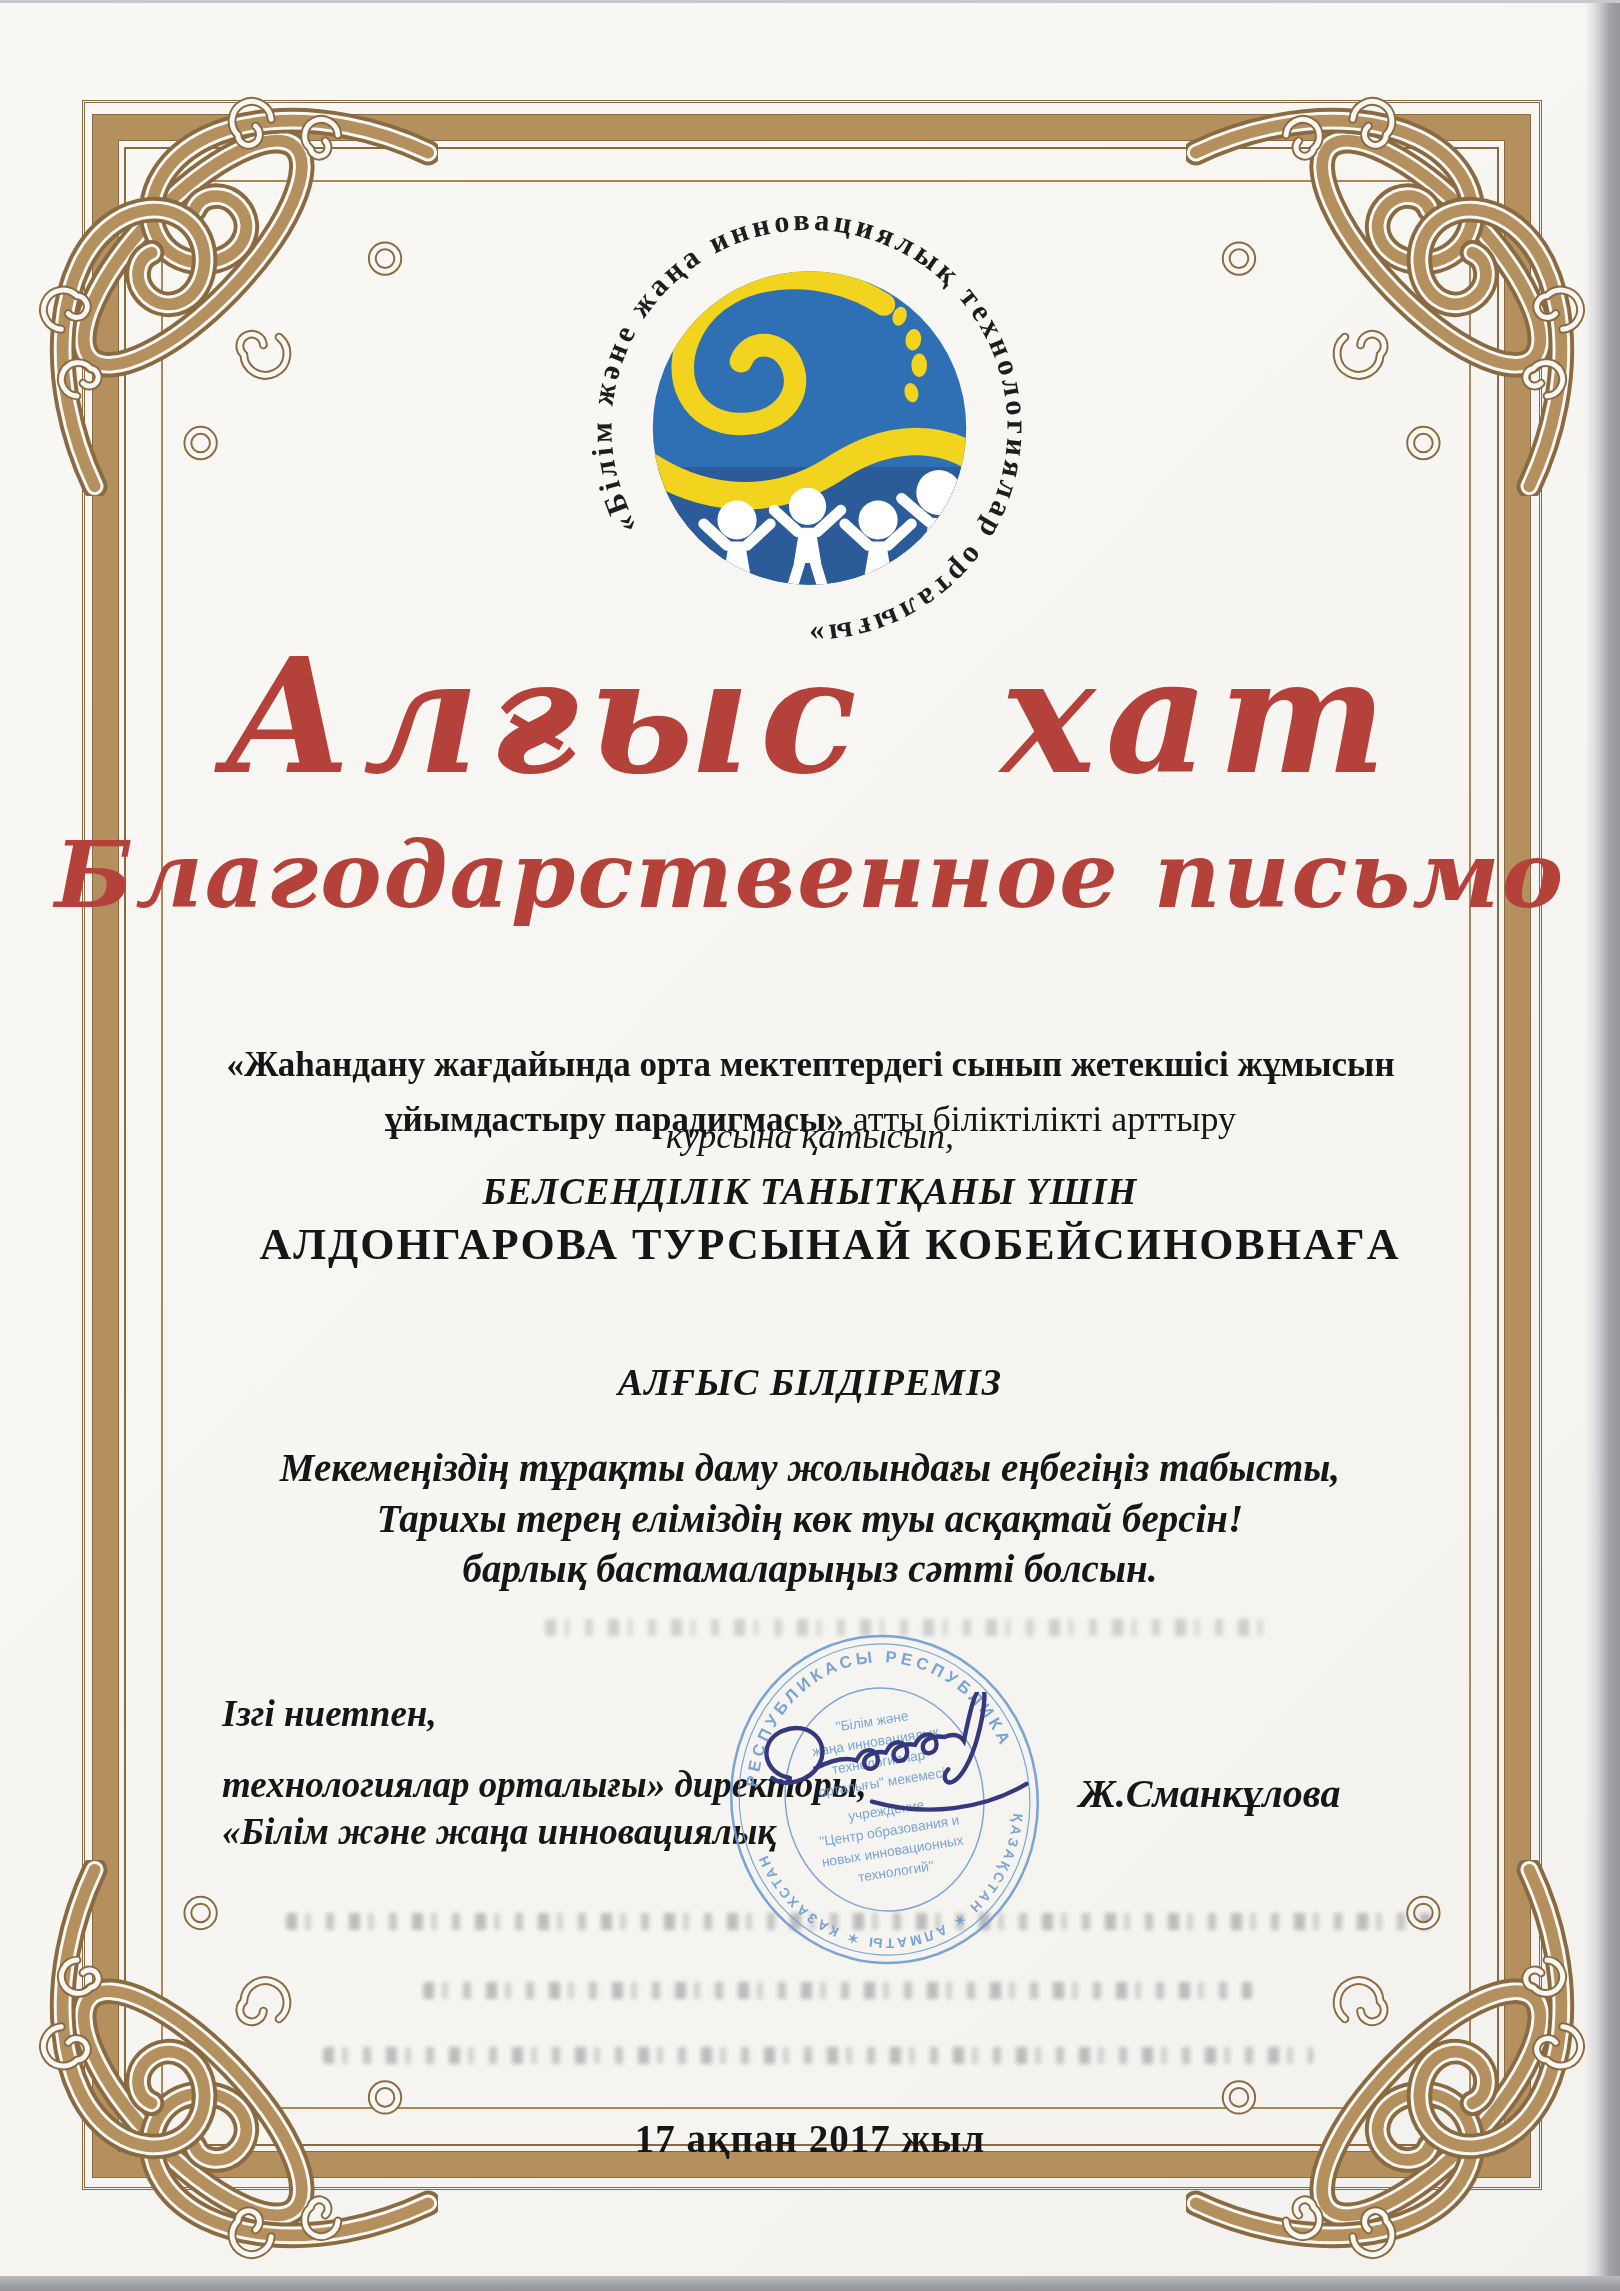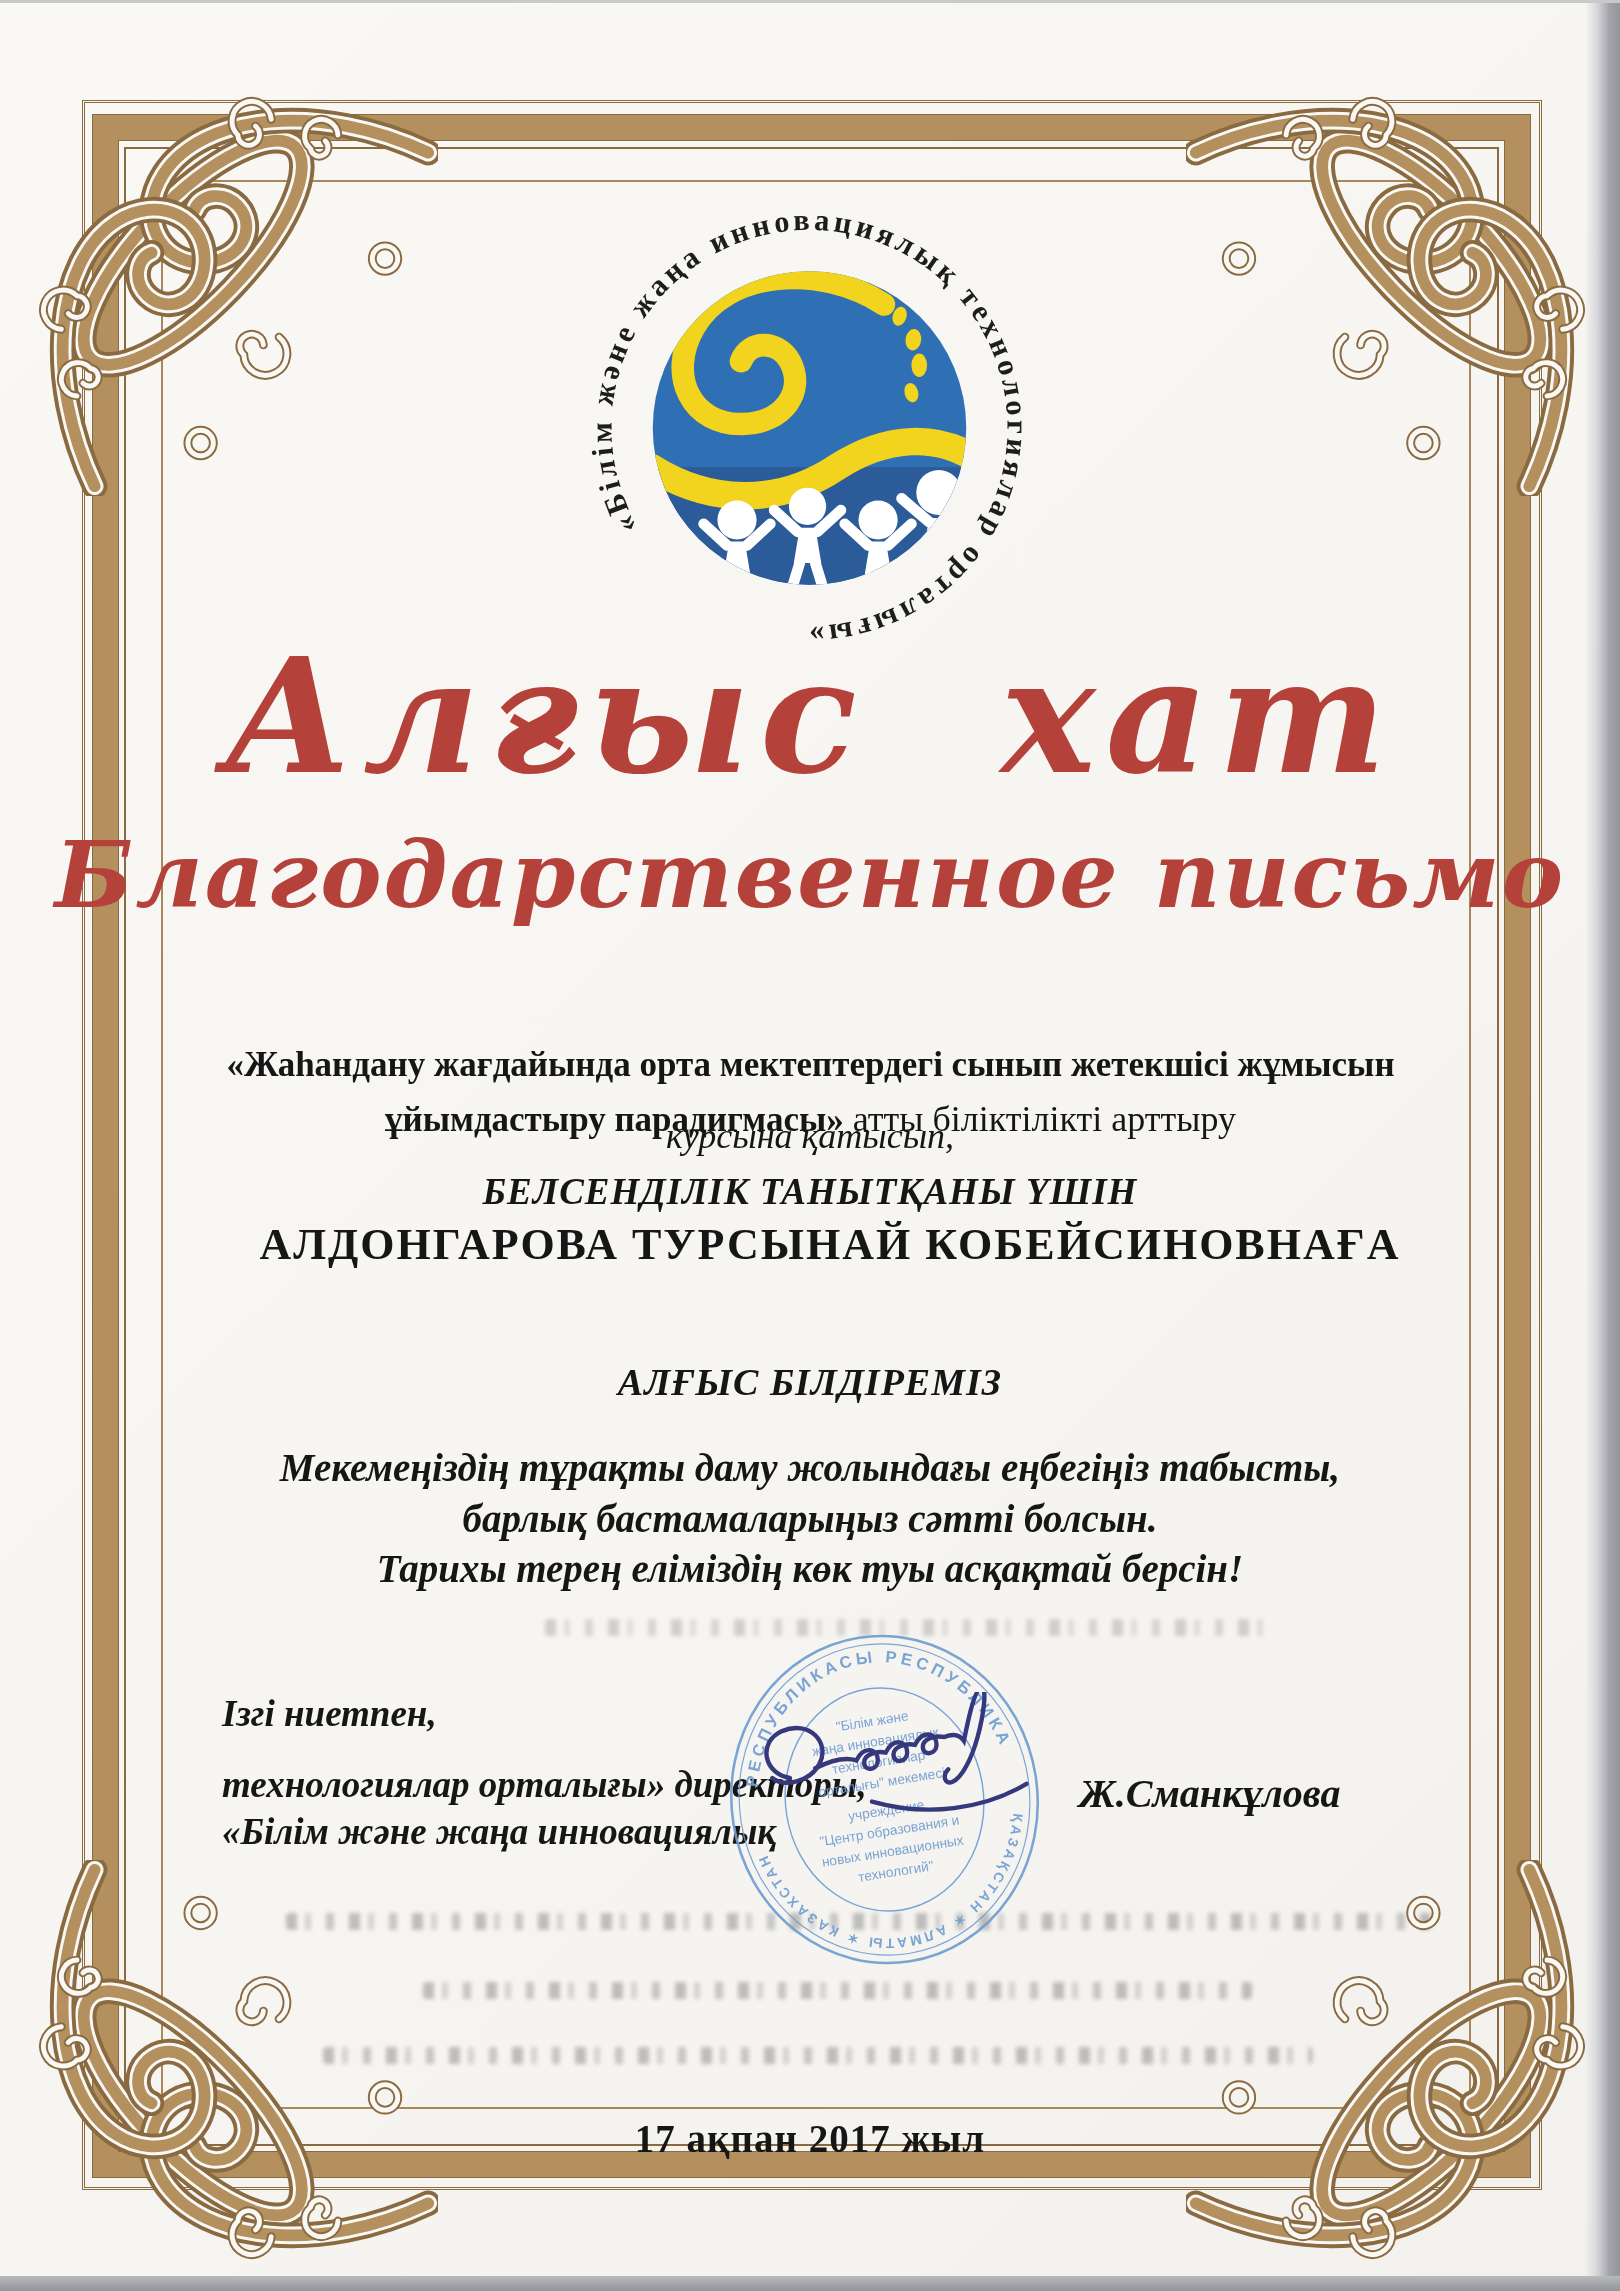--- a/index.html
+++ b/index.html
@@ -172,22 +172,22 @@
 
 <p class="centered para1"><span class="b">«Жаһандану жағдайында орта мектептердегі сынып жетекшісі жұмысын ұйымдастыру парадигмасы»</span><span class="i"> атты біліктілікті арттыру</span></p>
 <div class="centered line-kursyna">курсына қатысып,</div>
 
 <div class="centered reason">БЕЛСЕНДІЛІК ТАНЫТҚАНЫ ҮШІН</div>
 <div class="centered recipient">АЛДОНГАРОВА ТУРСЫНАЙ КОБЕЙСИНОВНАҒА</div>
 <div class="centered gratitude">АЛҒЫС БІЛДІРЕМІЗ</div>
 
 <div class="centered wish">
   <div>Мекемеңіздің  тұрақты даму жолындағы еңбегіңіз табысты,</div>
+  <div>Тарихы терең еліміздің көк туы асқақтай берсін!</div>
   <div>барлық бастамаларыңыз сәтті болсын.</div>
-  <div>Тарихы терең еліміздің көк туы асқақтай берсін!</div>
 </div>
 
 <div class="closing">
   <p class="salut">Ізгі ниетпен,</p>
   <div class="role">технологиялар орталығы» директоры,</div>
   <div class="role">«Білім және жаңа инновациялық</div>
 </div>
 
 <svg class="stamp" width="353" height="353" viewBox="0 0 360 360">
   <defs>

